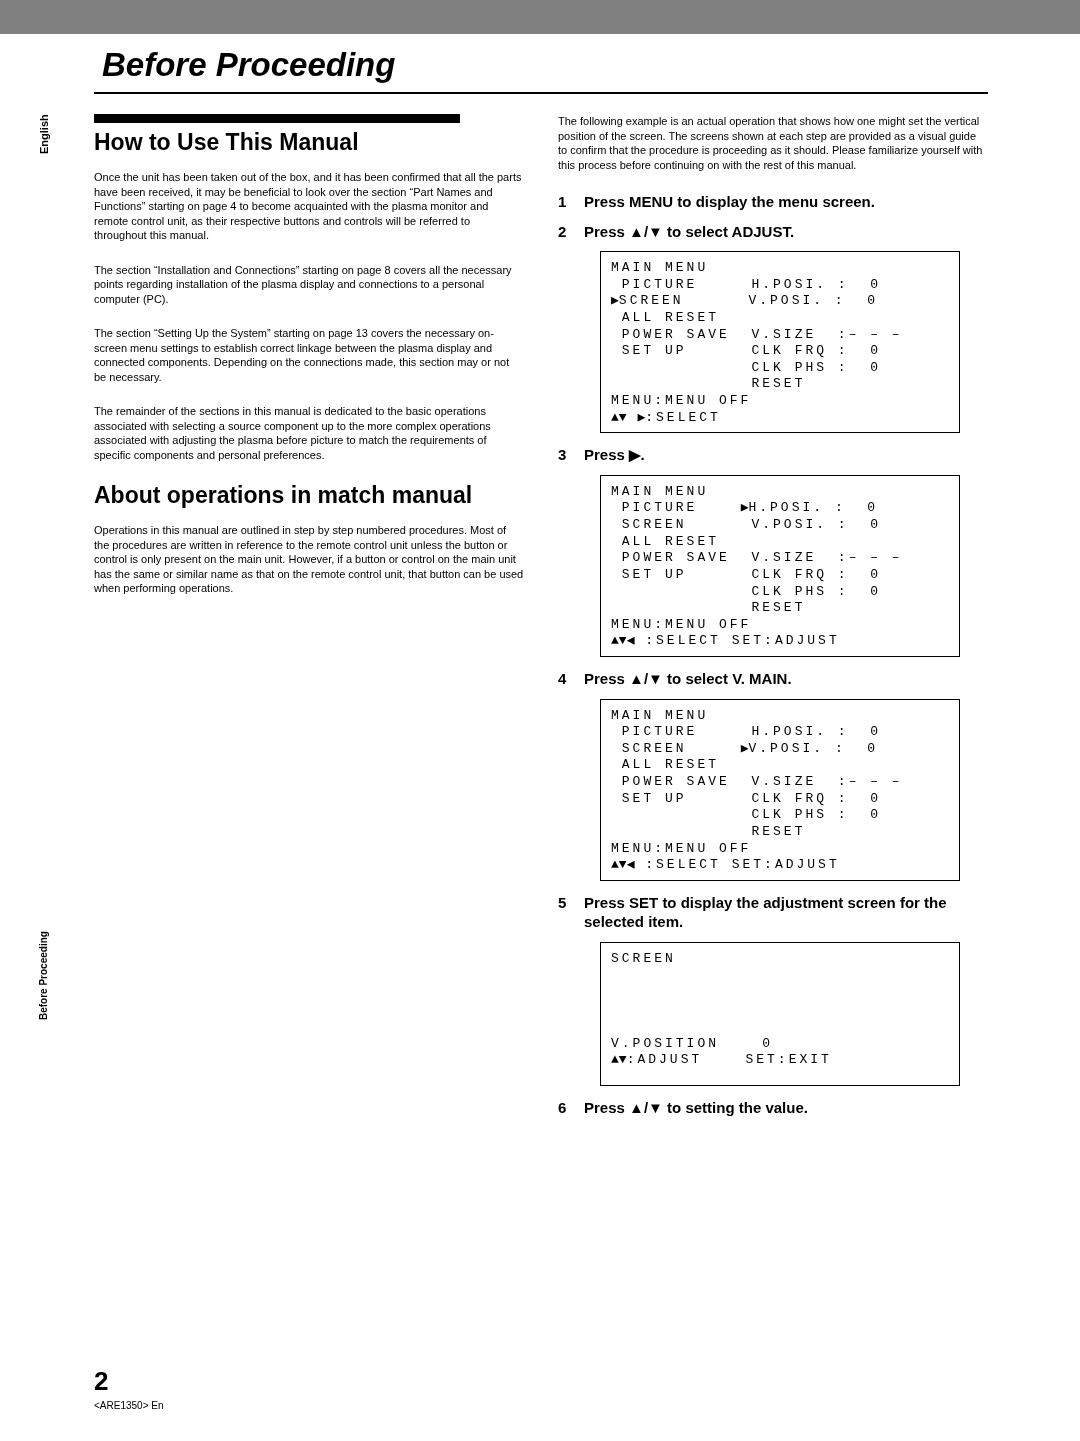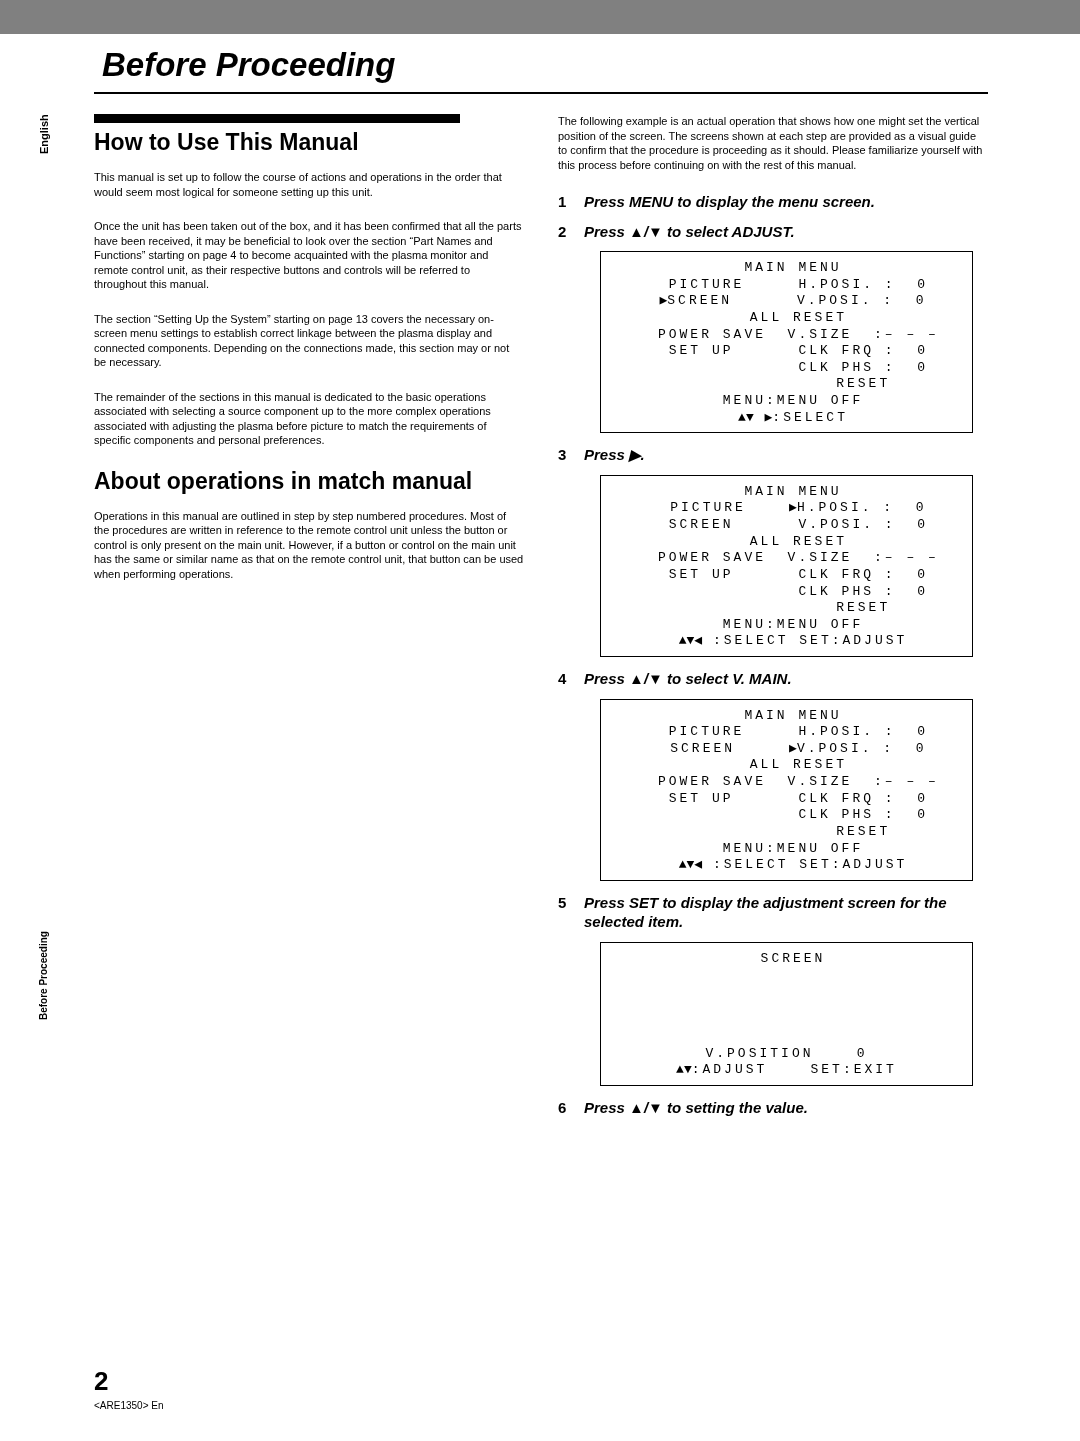--- a/index.html
+++ b/index.html
@@ -91,33 +91,32 @@
 
   .step {
     display: flex;
     gap: 12px;
     font-size: 15px;
     font-weight: bold;
     margin: 10px 0 10px 0;
     align-items: baseline;
   }
   .step .num { width: 14px; flex: none; }
-  .step .txt { flex: 1; line-height: 1.3; font-style: italic; }
+  .step .txt { flex: 1; line-height: 1.3; }
 
   .osd {
     width: 338px;
     margin: 6px 0 12px 42px;
     border: 1px solid #000;
-    padding: 8px 10px 6px 23px;
+    padding: 8px 10px 6px 10px;
     font-family: "Courier New", monospace;
     font-size: 13px;
     letter-spacing: 3px;
     line-height: 1.28;
     white-space: pre;
-    text-align: center;
   }
   .osd .tri { letter-spacing: 0; }
 
   .tri-r::before { content: "\25B6"; }
   .tri-u::before { content: "\25B2"; }
   .tri-d::before { content: "\25BC"; }
   .tri-l::before { content: "\25C0"; }
 
   .pagenum {
     position: absolute;
@@ -142,22 +141,22 @@
 <div class="section-vert"><span>Before Proceeding</span></div>
 
 <div class="chapter-title">Before Proceeding</div>
 <div class="chapter-rule"></div>
 
 <div class="columns">
 
   <div class="col">
     <div class="thickbar"></div>
     <h2 class="section">How to Use This Manual</h2>
-    <p class="body">This manual is set up to follow the course of actions and operations in the order that would seem most logical for someone setting up this unit.</p>
     <p class="body">Once the unit has been taken out of the box, and it has been confirmed that all the parts have been received, it may be beneficial to look over the section “Part Names and Functions” starting on page 4 to become acquainted with the plasma monitor and remote control unit, as their respective buttons and controls will be referred to throughout this manual.</p>
+    <p class="body">The section “Installation and Connections” starting on page 8 covers all the necessary points regarding installation of the plasma display and connections to a personal computer (PC).</p>
     <p class="body">The section “Setting Up the System” starting on page 13 covers the necessary on-screen menu settings to establish correct linkage between the plasma display and connected components. Depending on the connections made, this section may or not be necessary.</p>
     <p class="body">The remainder of the sections in this manual is dedicated to the basic operations associated with selecting a source component up to the more complex operations associated with adjusting the plasma before picture to match the requirements of specific components and personal preferences.</p>
     <h2 class="section">About operations in match manual</h2>
     <p class="body">Operations in this manual are outlined in step by step numbered procedures. Most of the procedures are written in reference to the remote control unit unless the button or control is only present on the main unit. However, if a button or control on the main unit has the same or similar name as that on the remote control unit, that button can be used when performing operations.</p>
   </div>
 
   <div class="col">
     <p class="body">The following example is an actual operation that shows how one might set the vertical position of the screen. The screens shown at each step are provided as a visual guide to confirm that the procedure is proceeding as it should.  Please familiarize yourself with this process before continuing on with the rest of this manual.</p>
 
     <div class="step">
@@ -218,21 +217,21 @@
              <span>RESET</span>
 <span>MENU:MENU OFF</span>
 <span class="tri tri-u"></span><span class="tri tri-d"></span><span class="tri tri-l"></span> <span>:SELECT SET:ADJUST</span></div>
 
     <div class="step">
       <span class="num">5</span>
       <span class="txt">Press SET to display the adjustment screen for the selected item.</span>
     </div>
 
     <div class="osd" style="height:128px; position:relative;"><span>SCREEN</span>
-<span style="position:absolute; bottom:6px; left:10px; right:10px;"><span>V.POSITION</span>    <span>0</span>
+<span style="position:absolute; bottom:16px; left:10px; right:10px;"><span>V.POSITION</span>    <span>0</span>
 <span class="tri tri-u"></span><span class="tri tri-d"></span><span>:ADJUST</span>    <span>SET:EXIT</span></span></div>
 
     <div class="step">
       <span class="num">6</span>
       <span class="txt">
         <span>Press </span><span class="tri-u"></span><span>/</span><span class="tri-d"></span><span> to setting the value.</span>
       </span>
     </div>
 
   </div>

